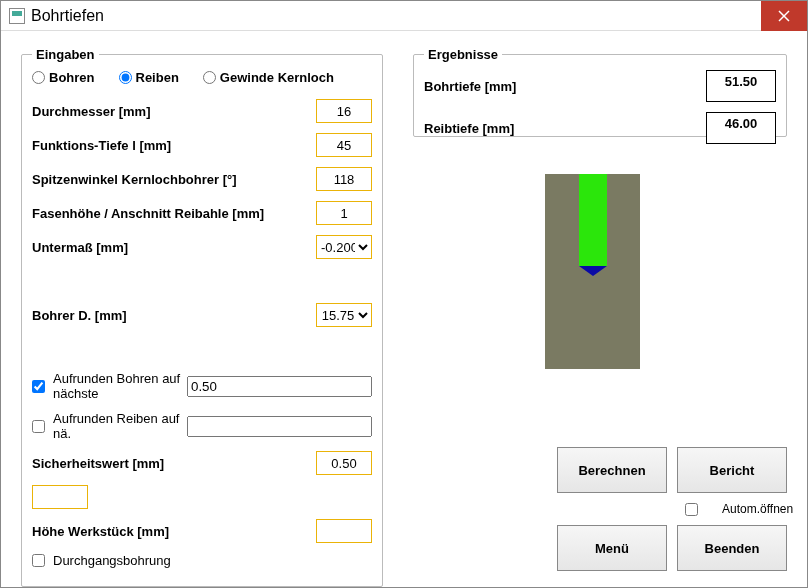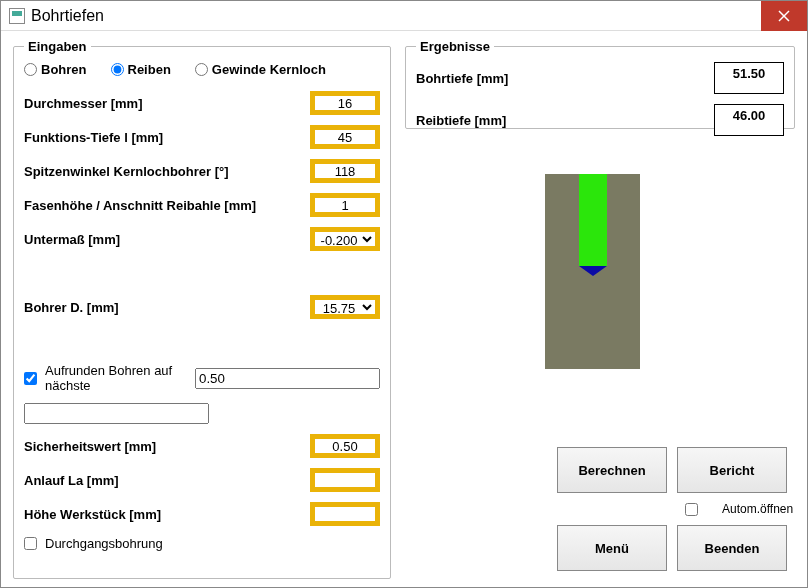--- a/index.html
+++ b/index.html
@@ -60,21 +60,21 @@
     padding: 8px 12px;
     display: flex;
     gap: 14px;
     height: calc(100% - 30px);
     position: relative;
   }
   fieldset {
     border: 1px solid #bbb;
     border-radius: 2px;
     padding: 8px 10px 10px 10px;
-    margin: 0;
+    margin: 8px;
   }
   legend {
     font-weight: bold;
     font-size: 13px;
     padding: 0 4px;
   }
   .left-col {
     width: 378px;
   }
   .right-col {
@@ -91,23 +91,23 @@
     display: flex;
     align-items: center;
     margin-bottom: 10px;
     justify-content: space-between;
   }
   .row label.field-label {
     flex: 1;
     font-weight: bold;
   }
   .row input[type=text], .row select {
-    width: 70px;
+    width: 56px;
     height: 24px;
-    border: 5px solid #eab308;
+    border: 1px solid #eab308;
     text-align: center;
     font-size: 13px;
     font-family: inherit;
     background: #fff;
   }
   .row select {
     text-align: left;
     text-align-last: center;
   }
   .radios {
@@ -277,28 +277,31 @@
         <div class="spacer"></div>
 
         <div class="check-row">
           <label>
             <input type="checkbox" checked="" style="">
             <span>Aufrunden Bohren auf nächste</span>
           </label>
           <input type="text" value="0.50" style="">
         </div>
         <div class="check-row">
+          <label>
+            <input type="checkbox" style="">
+            <span>Aufrunden Reiben auf nä.</span>
+          </label>
           <input type="text" value="" style="">
         </div>
         <div class="row">
           <label class="field-label">Sicherheitswert [mm]</label>
           <input type="text" value="0.50" style="">
         </div>
         <div class="row">
-          <label class="field-label">Anlauf La [mm]</label>
           <input type="text" value="" style="">
         </div>
         <div class="row">
           <label class="field-label">Höhe Werkstück [mm]</label>
           <input type="text" value="" style="">
         </div>
         <div class="check-row" style="margin-top:6px;">
           <label>
             <input type="checkbox" style="">
             <span>Durchgangsbohrung</span>

